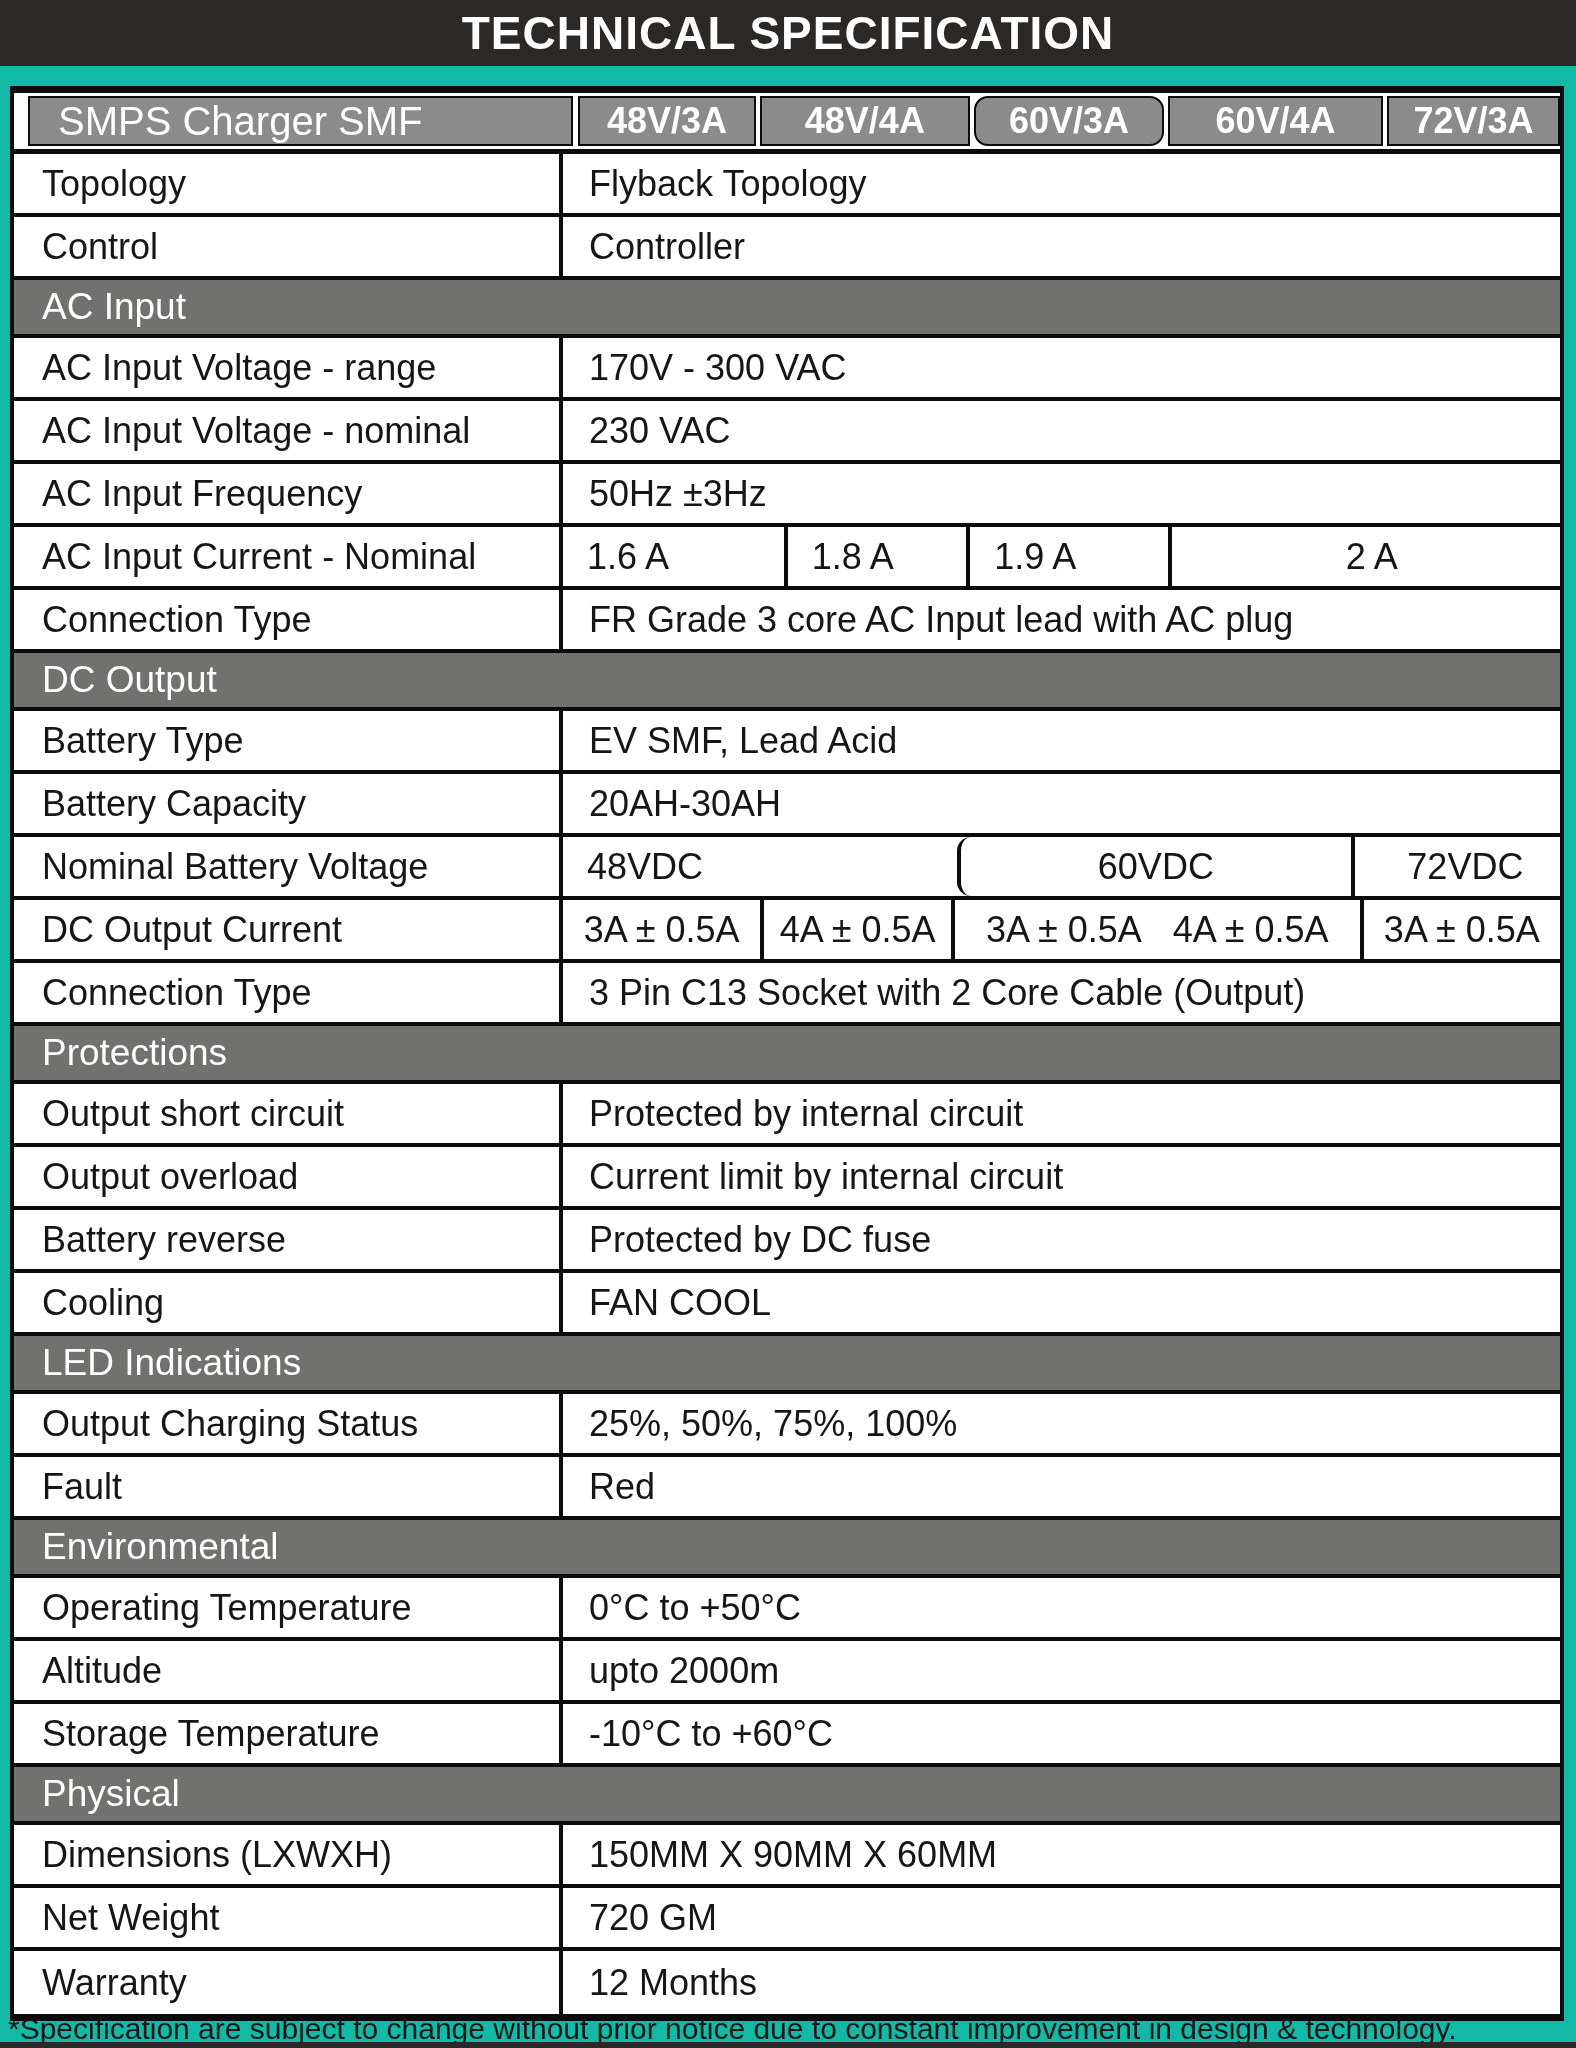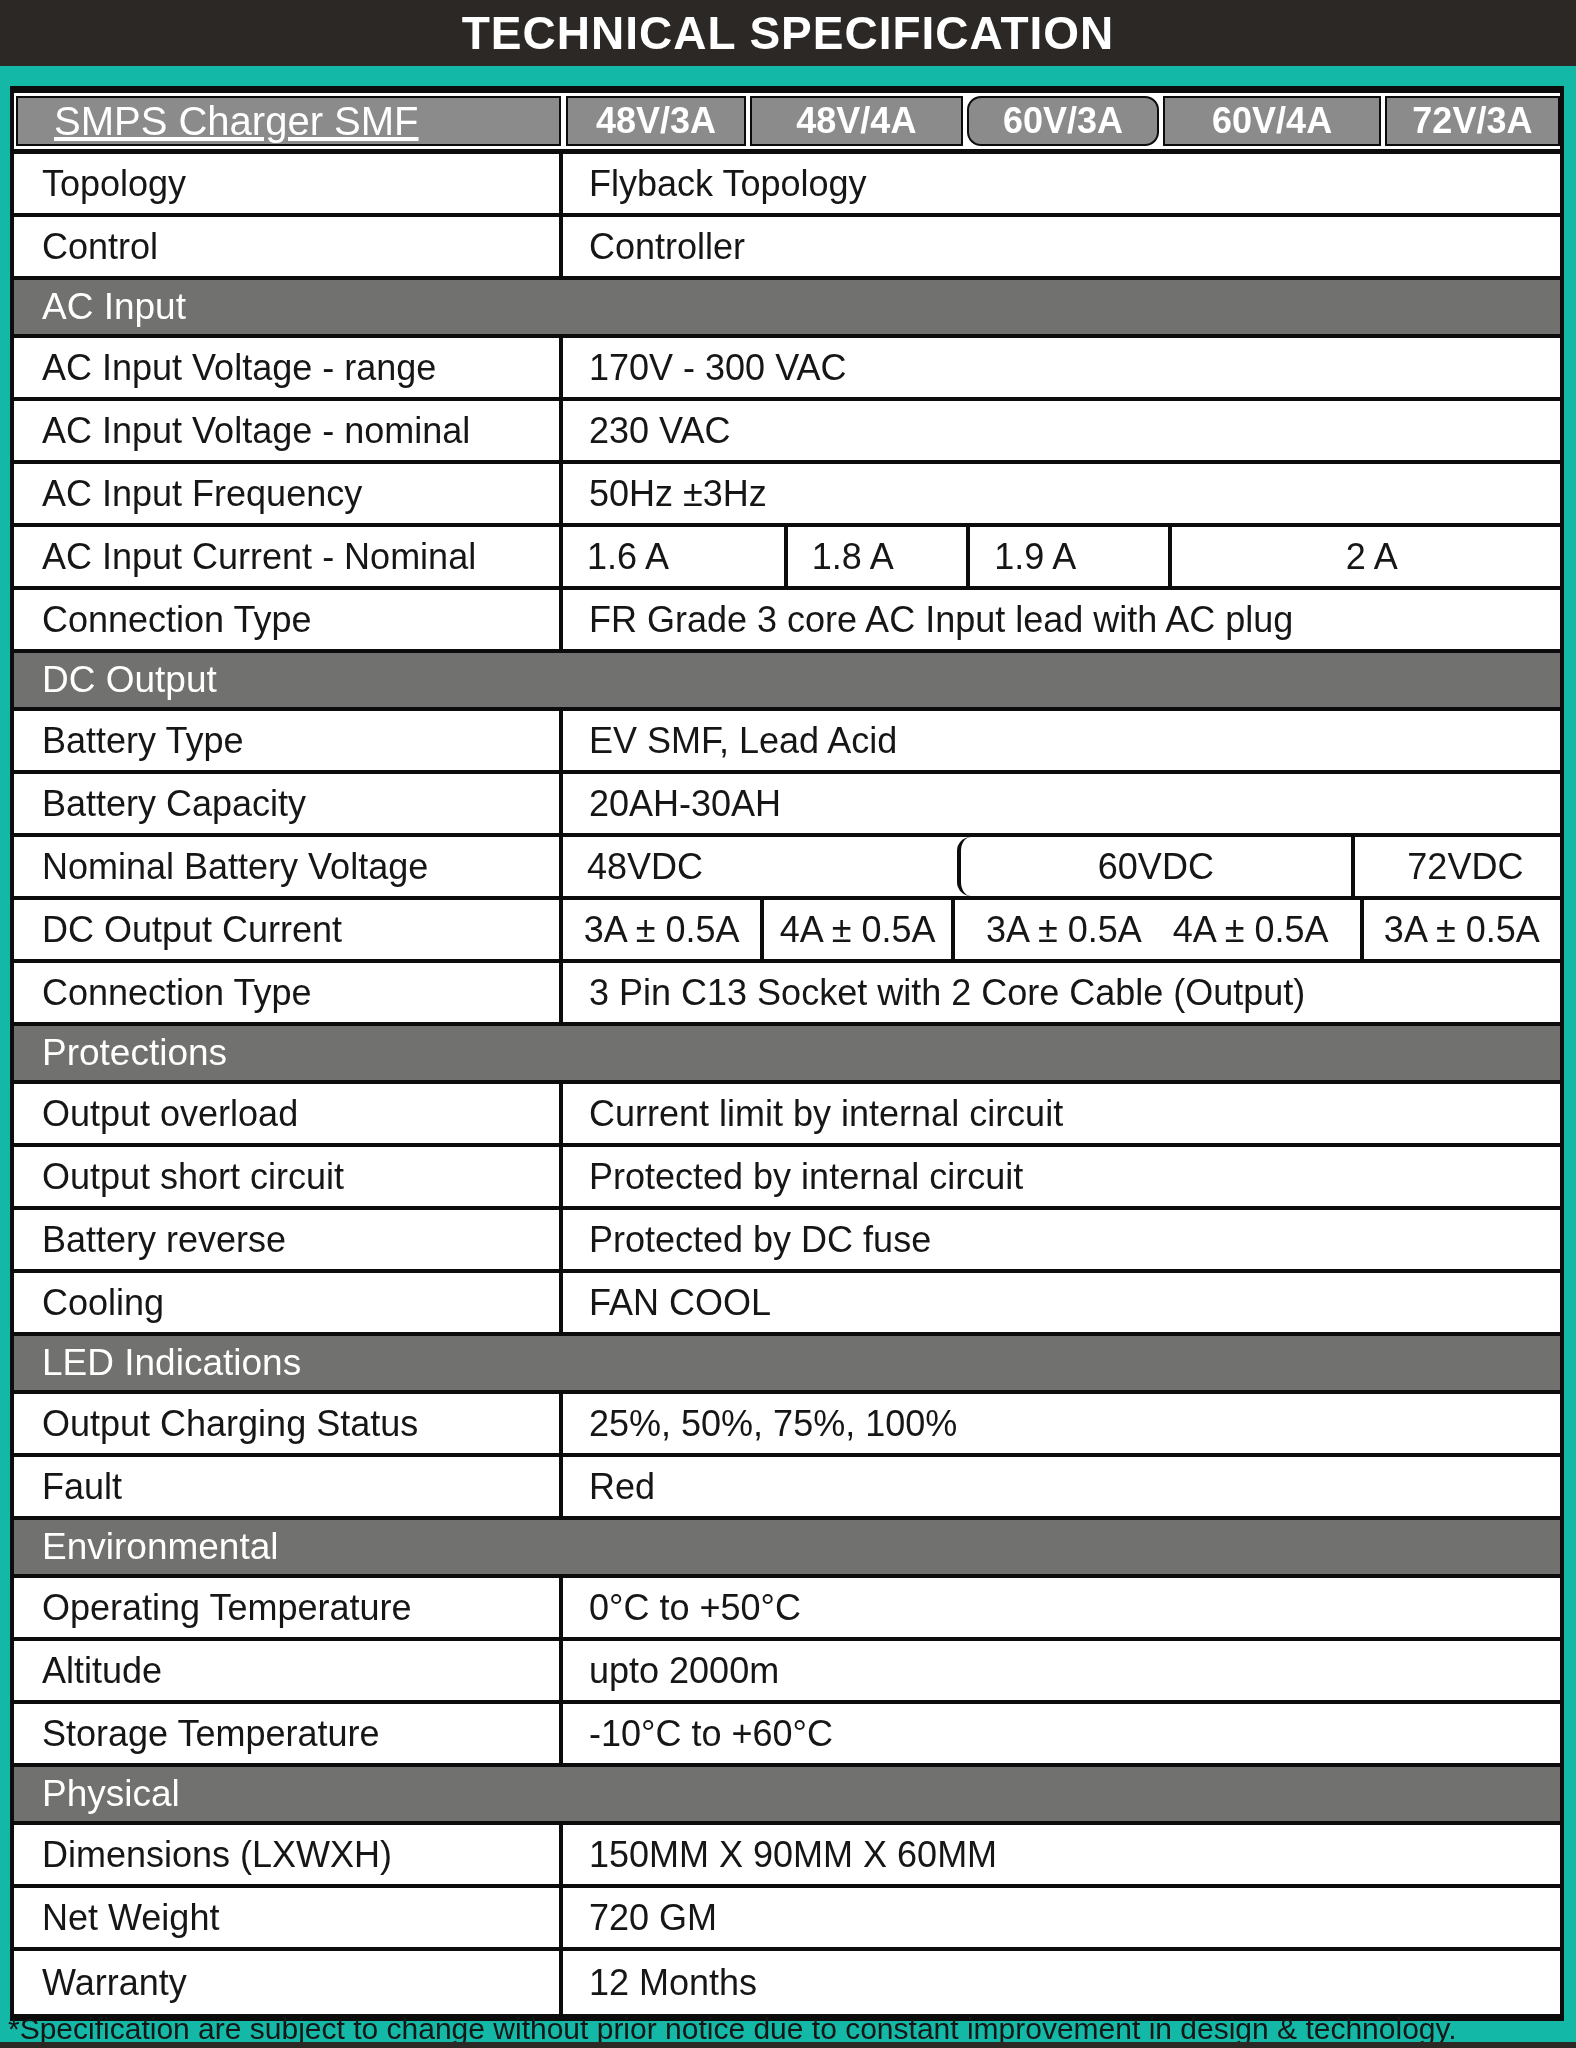--- a/index.html
+++ b/index.html
@@ -23,25 +23,24 @@
     border:4px solid var(--border);
     border-top-width:7px;border-bottom-width:7px;
     background:#ffffff;
   }
   .row{display:flex;box-sizing:border-box;border-bottom:4px solid var(--border);background:#ffffff;color:var(--text);}
   .row:last-child{border-bottom:none;}
   .r{height:63px;}
   
   .header-row{height:61px;padding:3px 0;border-bottom:5px solid var(--border);}
   .hlabel{
-    box-sizing:border-box;width:545px;flex:none;margin-left:2px;
+    box-sizing:border-box;width:545px;flex:none;margin-left:14px;
     background:var(--header-cell);color:#ffffff;
-    display:flex;align-items:center;padding-left:36px;font-size:40px;
+    display:flex;align-items:center;padding-left:28px;font-size:40px;
     border:2px solid var(--border);
-    text-decoration:underline;
   }
   .hcols{flex:1;display:flex;gap:4px;padding-left:5px;}
   .hcol{
     box-sizing:border-box;background:var(--header-cell);color:#ffffff;
     display:flex;align-items:center;justify-content:center;
     font-size:36px;font-weight:bold;border:2px solid var(--border);
   }
   .hc1{flex:180 0 0;}.hc2{flex:213 0 0;}.hc3{flex:193 0 0;border-radius:14px;}.hc4{flex:218 0 0;}.hc5{flex:175 0 0;}
   
   .sec{
@@ -177,30 +176,30 @@
     </div>
 
     <div class="row r">
       <div class="label">Connection Type</div>
       <div class="value">3 Pin C13 Socket with 2 Core Cable (Output)</div>
     </div>
 
     <div class="sec">Protections</div>
 
     <div class="row r">
+      <div class="label">Output short circuit</div>
+      <div class="value">Protected by internal circuit</div>
+    </div>
+
+    <div class="row r">
       <div class="label">Output overload</div>
       <div class="value">Current limit by internal circuit</div>
     </div>
 
     <div class="row r">
-      <div class="label">Output short circuit</div>
-      <div class="value">Protected by internal circuit</div>
-    </div>
-
-    <div class="row r">
       <div class="label">Battery reverse</div>
       <div class="value">Protected by DC fuse</div>
     </div>
 
     <div class="row r">
       <div class="label">Cooling</div>
       <div class="value">FAN COOL</div>
     </div>
 
     <div class="sec">LED Indications</div>

